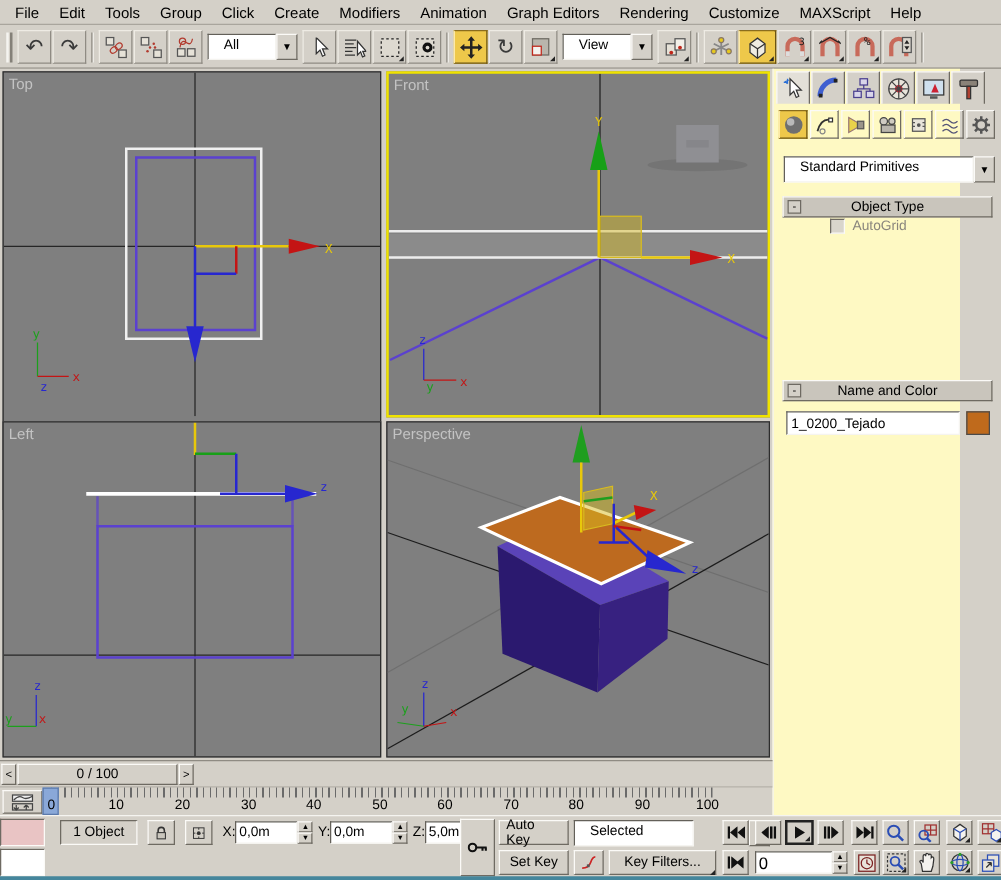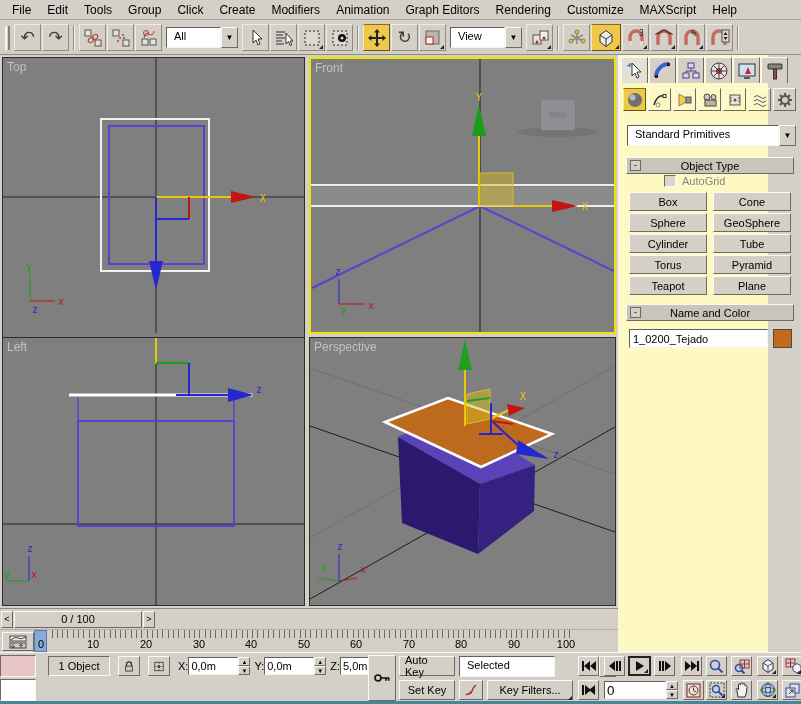--- a/index.html
+++ b/index.html
@@ -13,21 +13,21 @@
   
   #toolbar{position:absolute;left:0;top:21px;width:801px;height:34px;display:flex;align-items:center;gap:1px;padding-left:2px;border-bottom:1px solid #8f8b83;}
   .handle{width:5px;height:24px;border-left:2px solid #f5f4f0;border-right:2px solid #848078;margin:0 3px;}
   .sep{width:2px;height:24px;border-left:1px solid #8f8b83;border-right:1px solid #f5f4f0;margin:0 3px;}
   .tb{width:27px;height:27px;display:flex;align-items:center;justify-content:center;position:relative;background:#d4d0c8;border:1px solid;border-color:#eeebe4 #8f8b83 #8f8b83 #eeebe4;}
   .tb.active{background:#eec84a;border-color:#8a6d1d #6b5412 #6b5412 #fce9a8;}
   .tb.wide{width:30px;}
   .fly::after{content:"";position:absolute;right:1px;bottom:1px;border-left:4px solid transparent;border-bottom:4px solid #222;}
   .glyph{font-size:17px;line-height:1;color:#3a3a3a;}
   .dd{height:21px;display:flex;align-items:stretch;margin:0 3px;}
-  .dd .dd-text{width:55px;background:#fff;border:1px solid;border-color:#636059 #f5f4f0 #f5f4f0 #636059;padding:2px 7px;font-size:11px;}
+  .dd .dd-text{width:55px;background:#fff;border:1px solid;border-color:#636059 #f5f4f0 #f5f4f0 #636059;padding:2px 12px;font-size:11px;}
   .dd .dd-btn{width:17px;display:flex;align-items:center;justify-content:center;font-size:8px;background:#d4d0c8;border:1px solid;border-color:#fbfaf7 #6e6a62 #6e6a62 #fbfaf7;}
   
   #workspace{position:absolute;left:0;top:55px;width:618px;height:553px;background:#d4d0c8;}
   .vp{position:absolute;background:#7f7f7f;border:1px solid #2d2d2d;}
   .vp.active{border:2px solid #f0e300;}
   .vp-label{position:absolute;left:4px;top:2px;color:#c3c3c3;font-size:12px;z-index:3;}
   .vp svg{position:absolute;left:0;top:0;}
   
   #cmdpanel{position:absolute;left:618px;top:55px;width:150px;height:597px;background:#fef9c3;border-left:1px solid #f5f4f0;}
   #tabs{position:absolute;left:2px;top:2px;display:flex;gap:1px;}
@@ -456,32 +456,20 @@
     </div>
 
     <div class="rollout-hd" style="top:102px;">
       <span class="collapse">-</span>
       <span>Object Type</span>
     </div>
     <div id="autogrid-row">
       <span id="autogrid-box"></span>
       <span>AutoGrid</span>
     </div>
-    <div id="ot-grid">
-      <span class="ot-btn">Box</span>
-      <span class="ot-btn">Cone</span>
-      <span class="ot-btn">Sphere</span>
-      <span class="ot-btn">GeoSphere</span>
-      <span class="ot-btn">Cylinder</span>
-      <span class="ot-btn">Tube</span>
-      <span class="ot-btn">Torus</span>
-      <span class="ot-btn">Pyramid</span>
-      <span class="ot-btn">Teapot</span>
-      <span class="ot-btn">Plane</span>
-    </div>
 
     <div class="rollout-hd" style="top:249px;">
       <span class="collapse">-</span>
       <span>Name and Color</span>
     </div>
     <div id="name-row">
       <input id="name-input" class="field" value="1_0200_Tejado" style="">
       <span id="color-swatch"></span>
     </div>
   </div>

